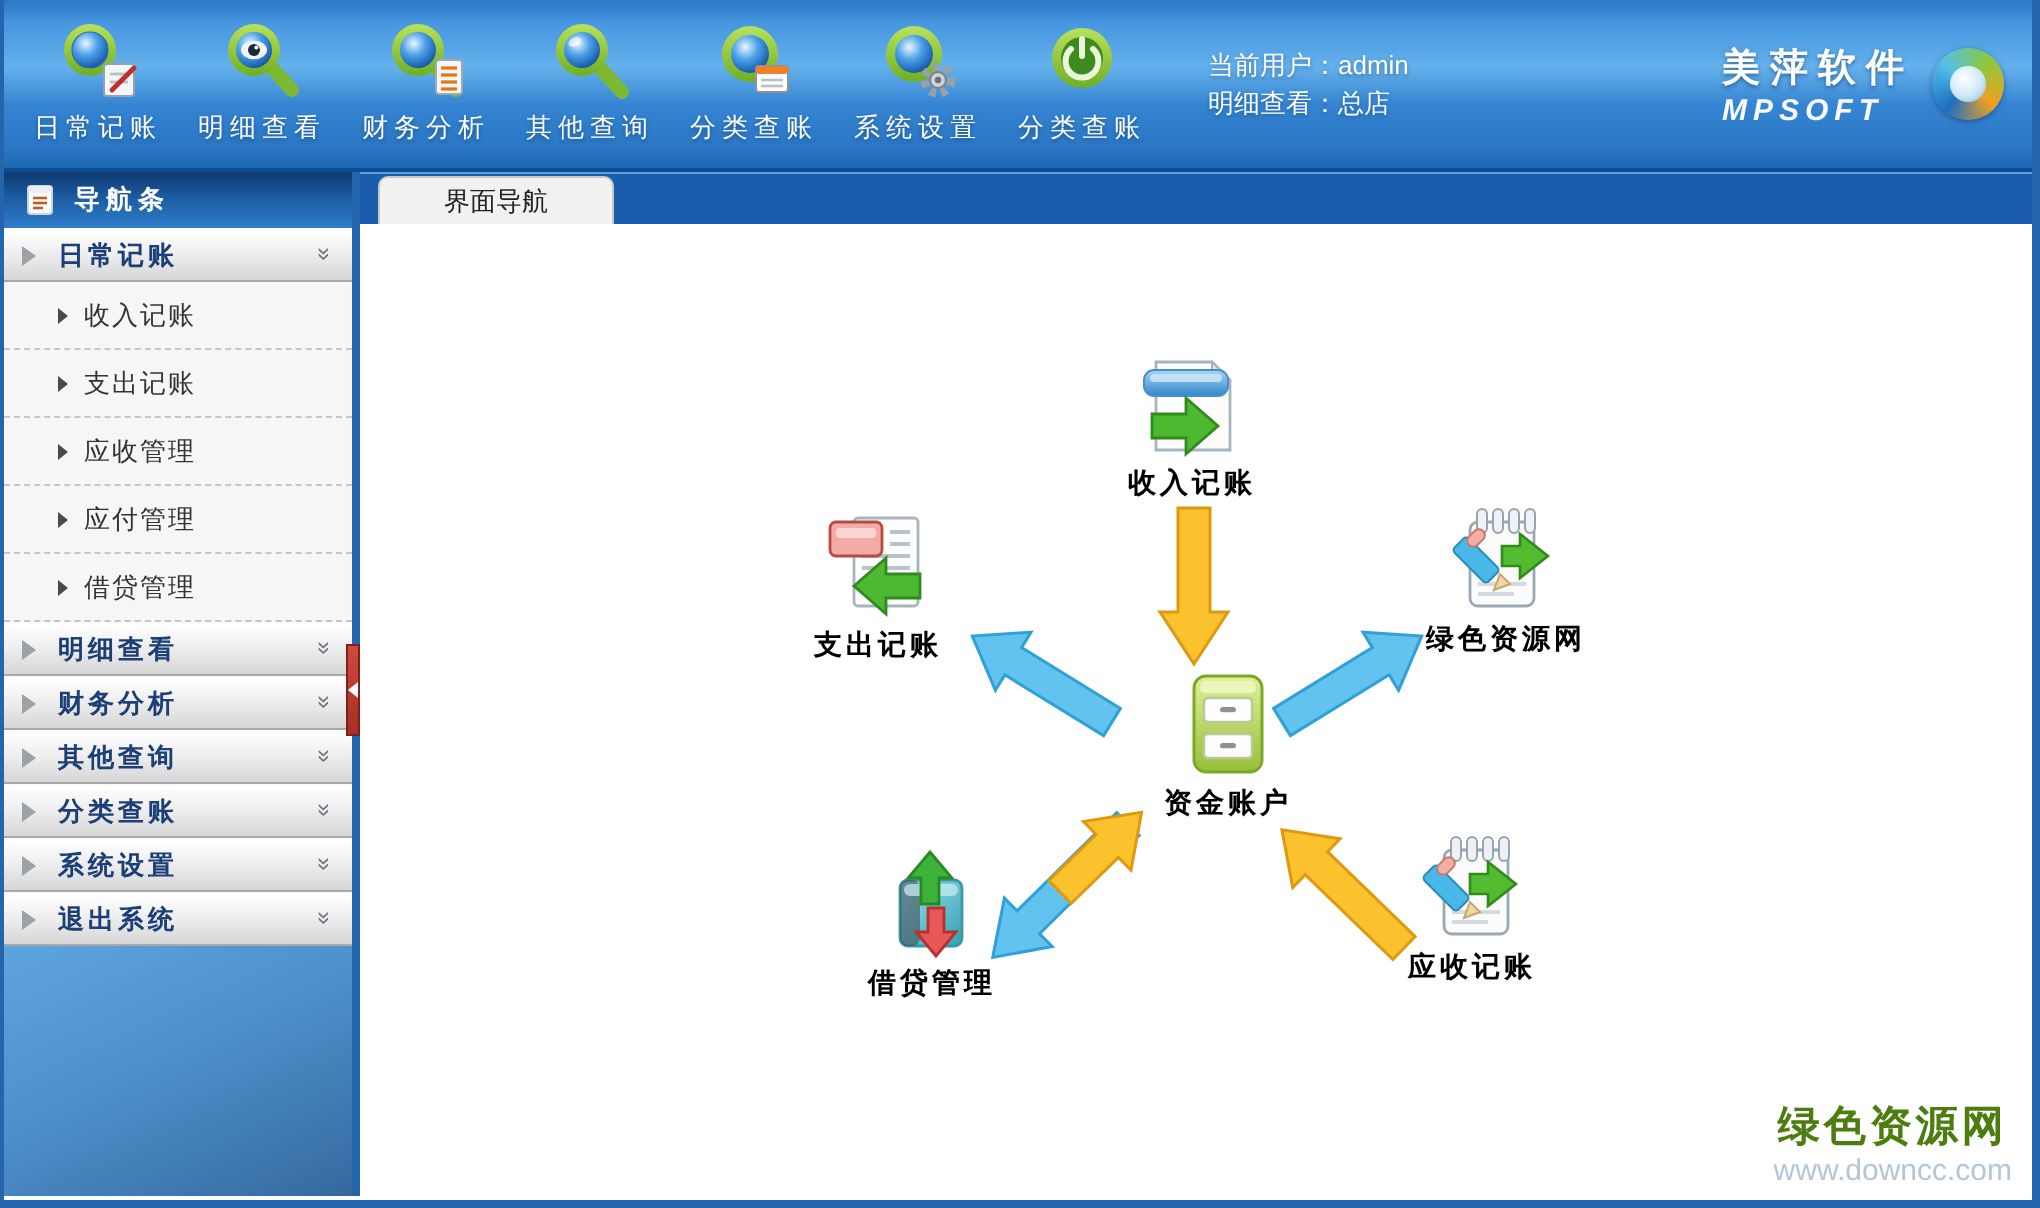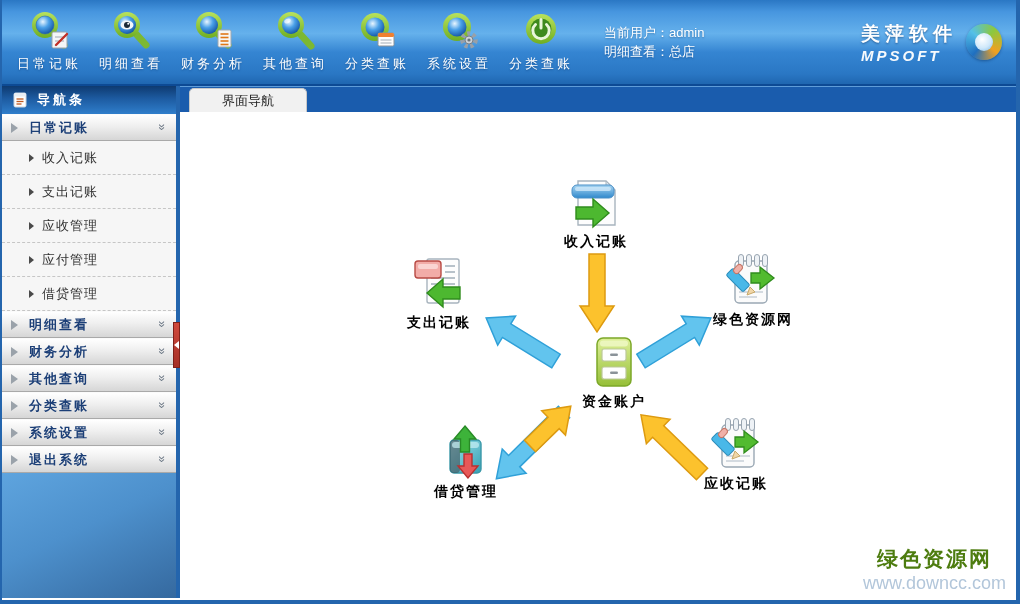--- a/index.html
+++ b/index.html
@@ -65,21 +65,21 @@
     border:1px solid #c8c8c8; border-bottom:none; border-radius:5px 5px 0 0;
     font-size:13px; color:#222; cursor:pointer; }
   .canvas { position:relative; flex:1; background:#fff; overflow:hidden; }
   .flows-svg { position:absolute; left:0; top:0; }
   .node { position:absolute; width:120px; display:flex; flex-direction:column; align-items:center; cursor:pointer; }
   .node .nlabel { margin-top:3px; font-size:14px; font-weight:bold; color:#000; letter-spacing:2px; white-space:nowrap; }
 
   
   .watermark { position:absolute; right:10px; bottom:6px; text-align:center; pointer-events:none; }
   .wm-name { font-size:21px; font-weight:bold; color:#4d7c0f; letter-spacing:2px;margin-top:40px; }
-  .wm-url { font-size:18px; color:#b2c6da; }
+  .wm-url { font-size:15px; color:#b2c6da; }
 </style>
 </head>
 <body>
 
 <svg width="0" height="0" style="position:absolute" aria-hidden="true">
   <defs>
     <radialGradient id="lens" cx="38%" cy="32%" r="75%">
       <stop offset="0%" stop-color="#e9f6ff"></stop>
         <stop offset="45%" stop-color="#4aa0e8"></stop>
         <stop offset="100%" stop-color="#0f4e9e"></stop>

